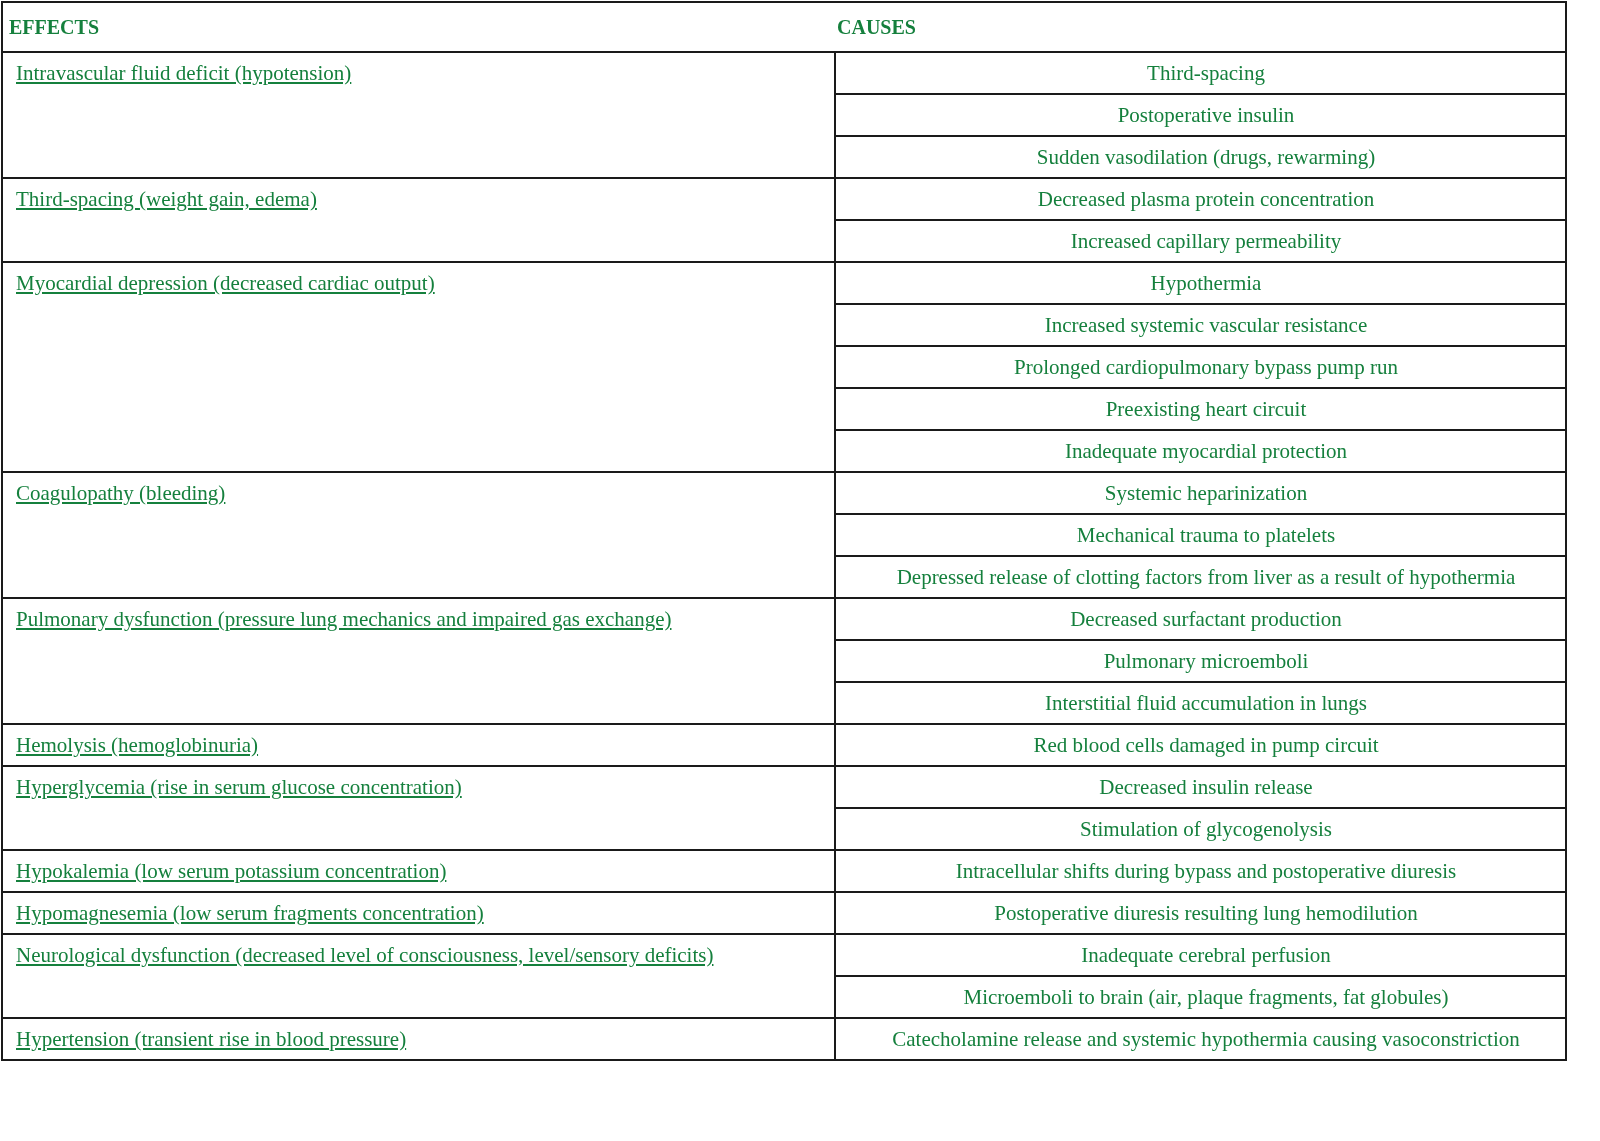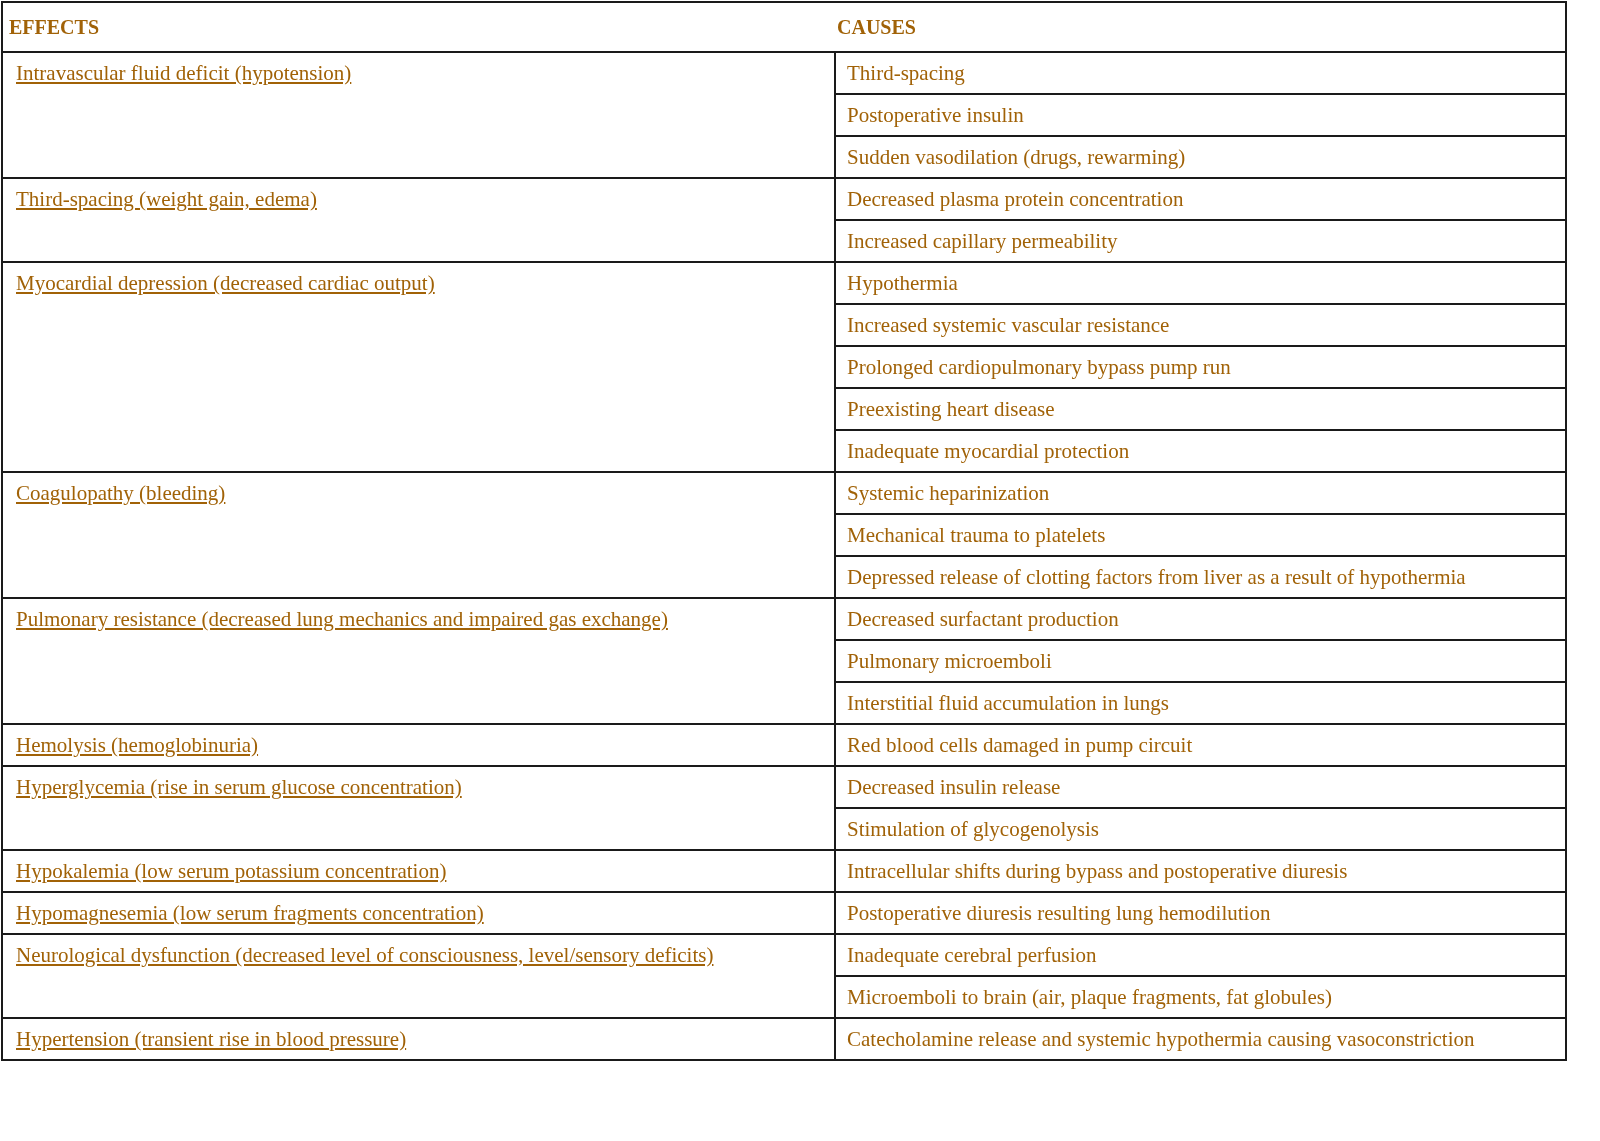--- a/index.html
+++ b/index.html
@@ -3,41 +3,41 @@
 <meta charset="utf-8">
 <style>
   html, body { margin: 0; padding: 0; background: #ffffff; }
   body { width: 1600px; height: 1141px; overflow: hidden; }
   table.fx {
     position: absolute; left: 1px; top: 1px;
     width: 1566px;
     border-collapse: collapse;
     font-family: "Liberation Serif", "DejaVu Serif", serif;
     font-size: 21px;
-    color: #a16207;
+    color: #15803d;
   }
   table.fx th, table.fx td {
     border: 2px solid #1a1a1a;
     height: 40px;
     padding: 0 0 0 11px;
     text-align: left;
     vertical-align: middle;
     line-height: 40px;
     white-space: nowrap;
   }
   table.fx th {
     font-weight: bold;
     font-size: 20px;
     height: 48px;
     padding-left: 6px;
   }
   table.fx th.causes { padding-left: 2px; border-left: none; }
   table.fx th.effects { border-right: none; }
   table.fx td.effect { vertical-align: top; padding-left: 13px; width: 818px; text-decoration: underline; }
-  table.fx td.cause { padding-left: 11px; }
+  table.fx td.cause { padding-left: 11px; text-align: center; }
 </style>
 </head>
 <body>
 
 <table class="fx">
   <thead>
     <tr>
       <th class="effects">EFFECTS</th>
       <th class="causes">CAUSES</th>
     </tr>
@@ -64,37 +64,37 @@
         <td class="effect" rowspan="5">Myocardial depression (decreased cardiac output)</td>
         <td class="cause">Hypothermia</td>
       </tr>
       <tr>
         <td class="cause">Increased systemic vascular resistance</td>
       </tr>
       <tr>
         <td class="cause">Prolonged cardiopulmonary bypass pump run</td>
       </tr>
       <tr>
-        <td class="cause">Preexisting heart disease</td>
+        <td class="cause">Preexisting heart circuit</td>
       </tr>
       <tr>
         <td class="cause">Inadequate myocardial protection</td>
       </tr>
       <tr>
         <td class="effect" rowspan="3">Coagulopathy (bleeding)</td>
         <td class="cause">Systemic heparinization</td>
       </tr>
       <tr>
         <td class="cause">Mechanical trauma to platelets</td>
       </tr>
       <tr>
         <td class="cause">Depressed release of clotting factors from liver as a result of hypothermia</td>
       </tr>
       <tr>
-        <td class="effect" rowspan="3">Pulmonary resistance (decreased lung mechanics and impaired gas exchange)</td>
+        <td class="effect" rowspan="3">Pulmonary dysfunction (pressure lung mechanics and impaired gas exchange)</td>
         <td class="cause">Decreased surfactant production</td>
       </tr>
       <tr>
         <td class="cause">Pulmonary microemboli</td>
       </tr>
       <tr>
         <td class="cause">Interstitial fluid accumulation in lungs</td>
       </tr>
       <tr>
         <td class="effect" rowspan="1">Hemolysis (hemoglobinuria)</td>

